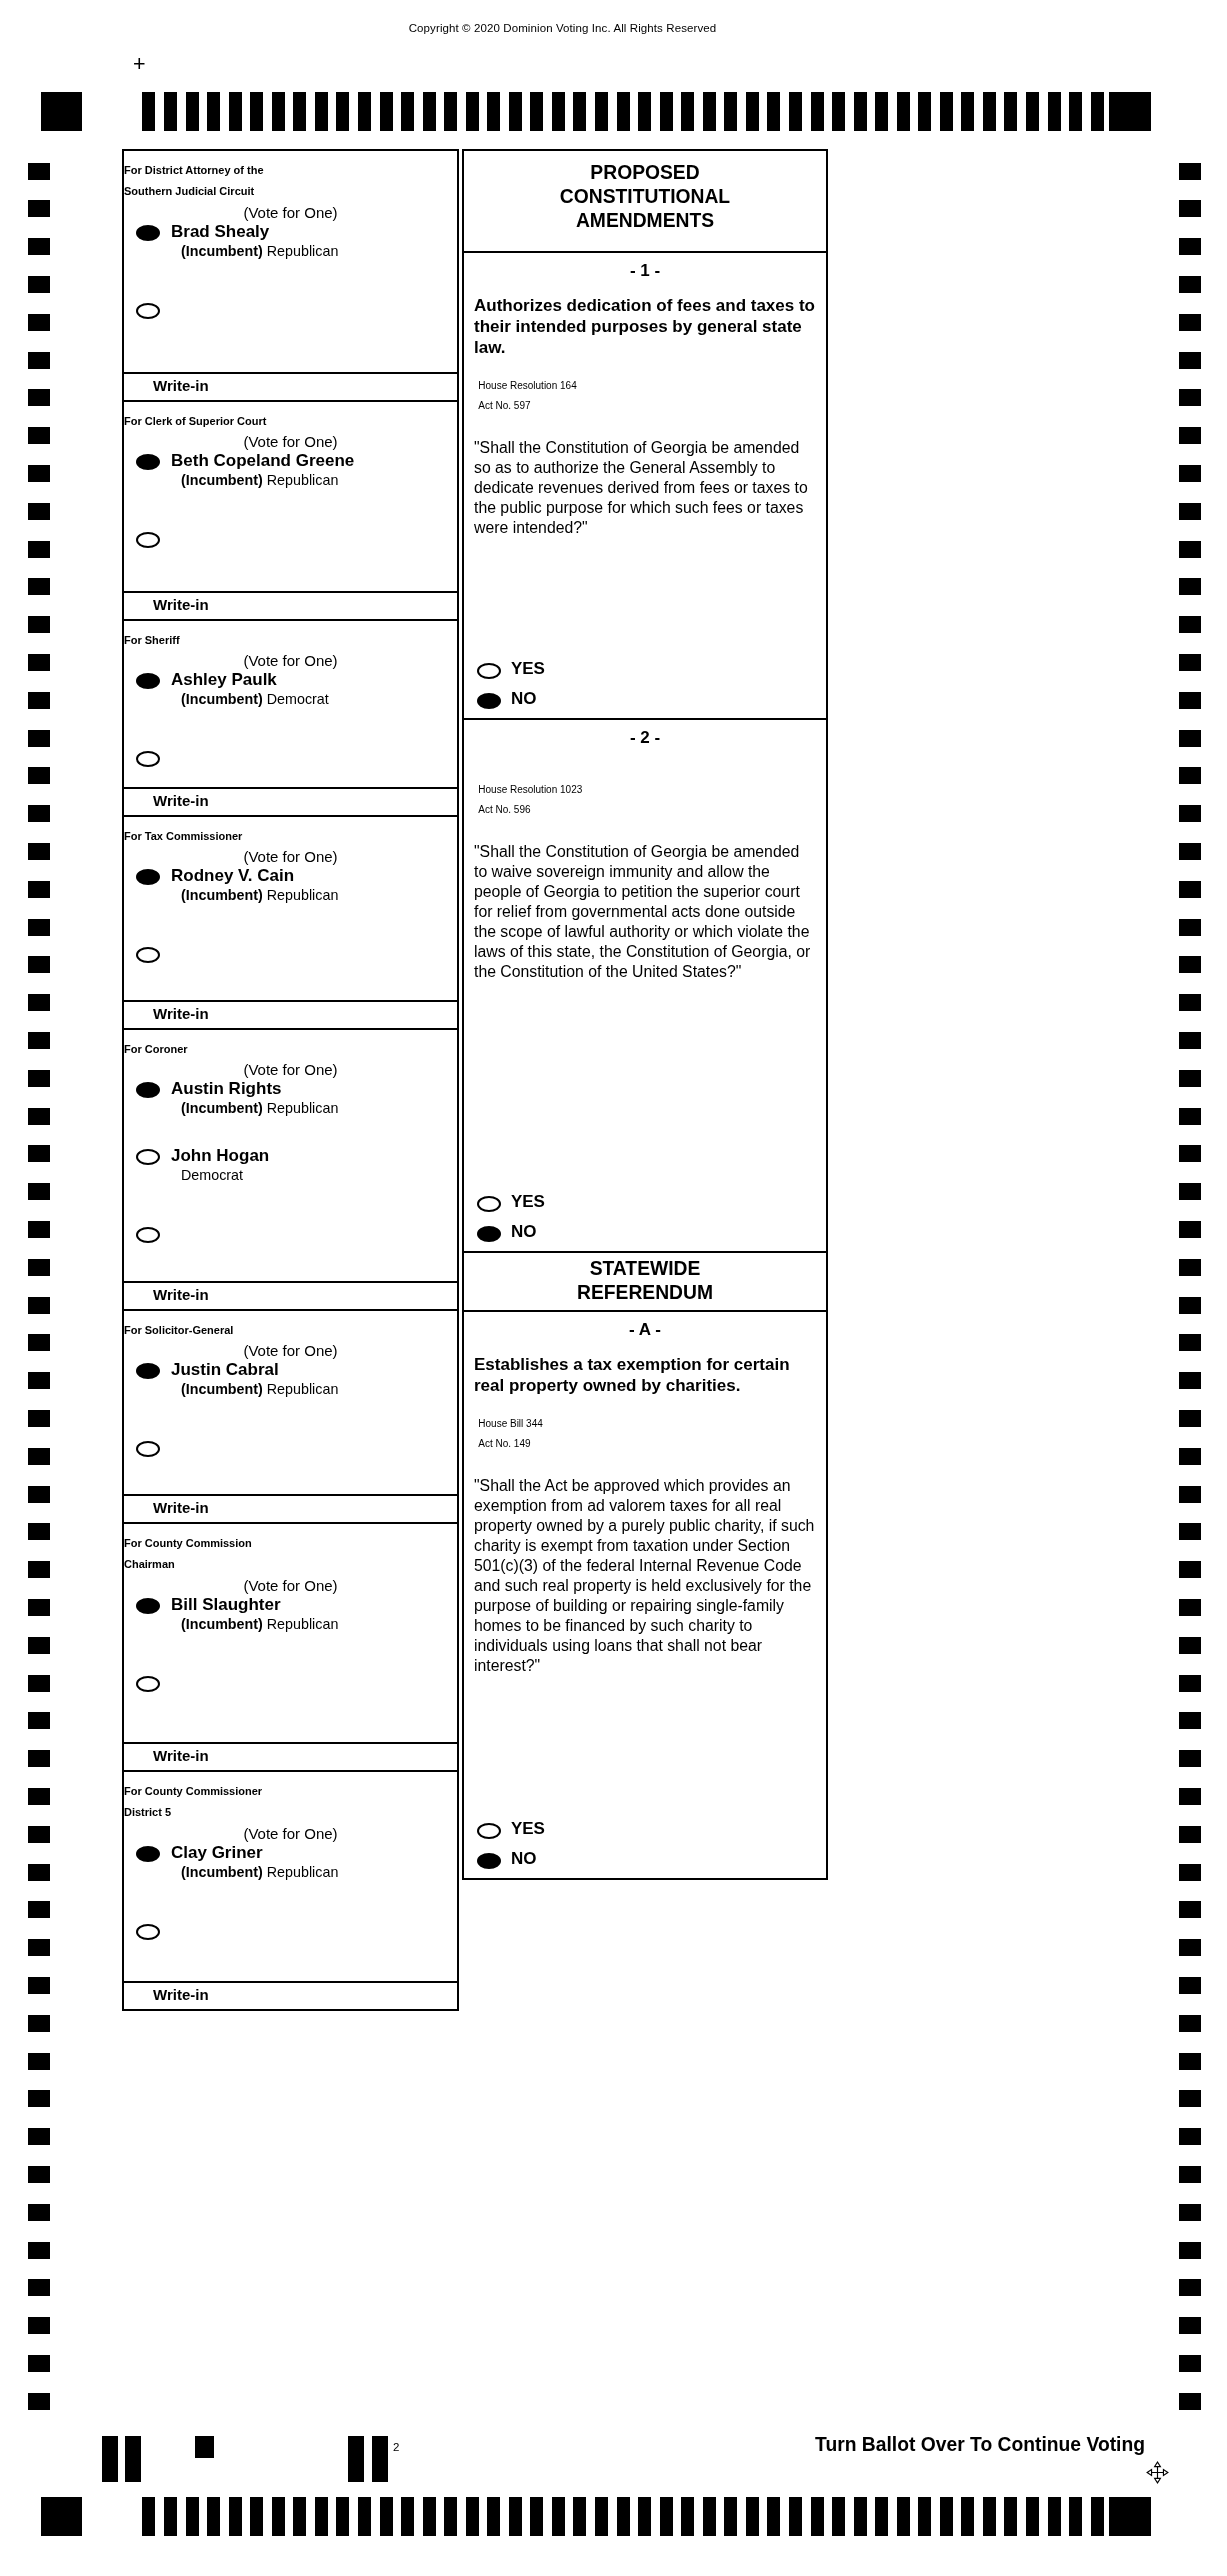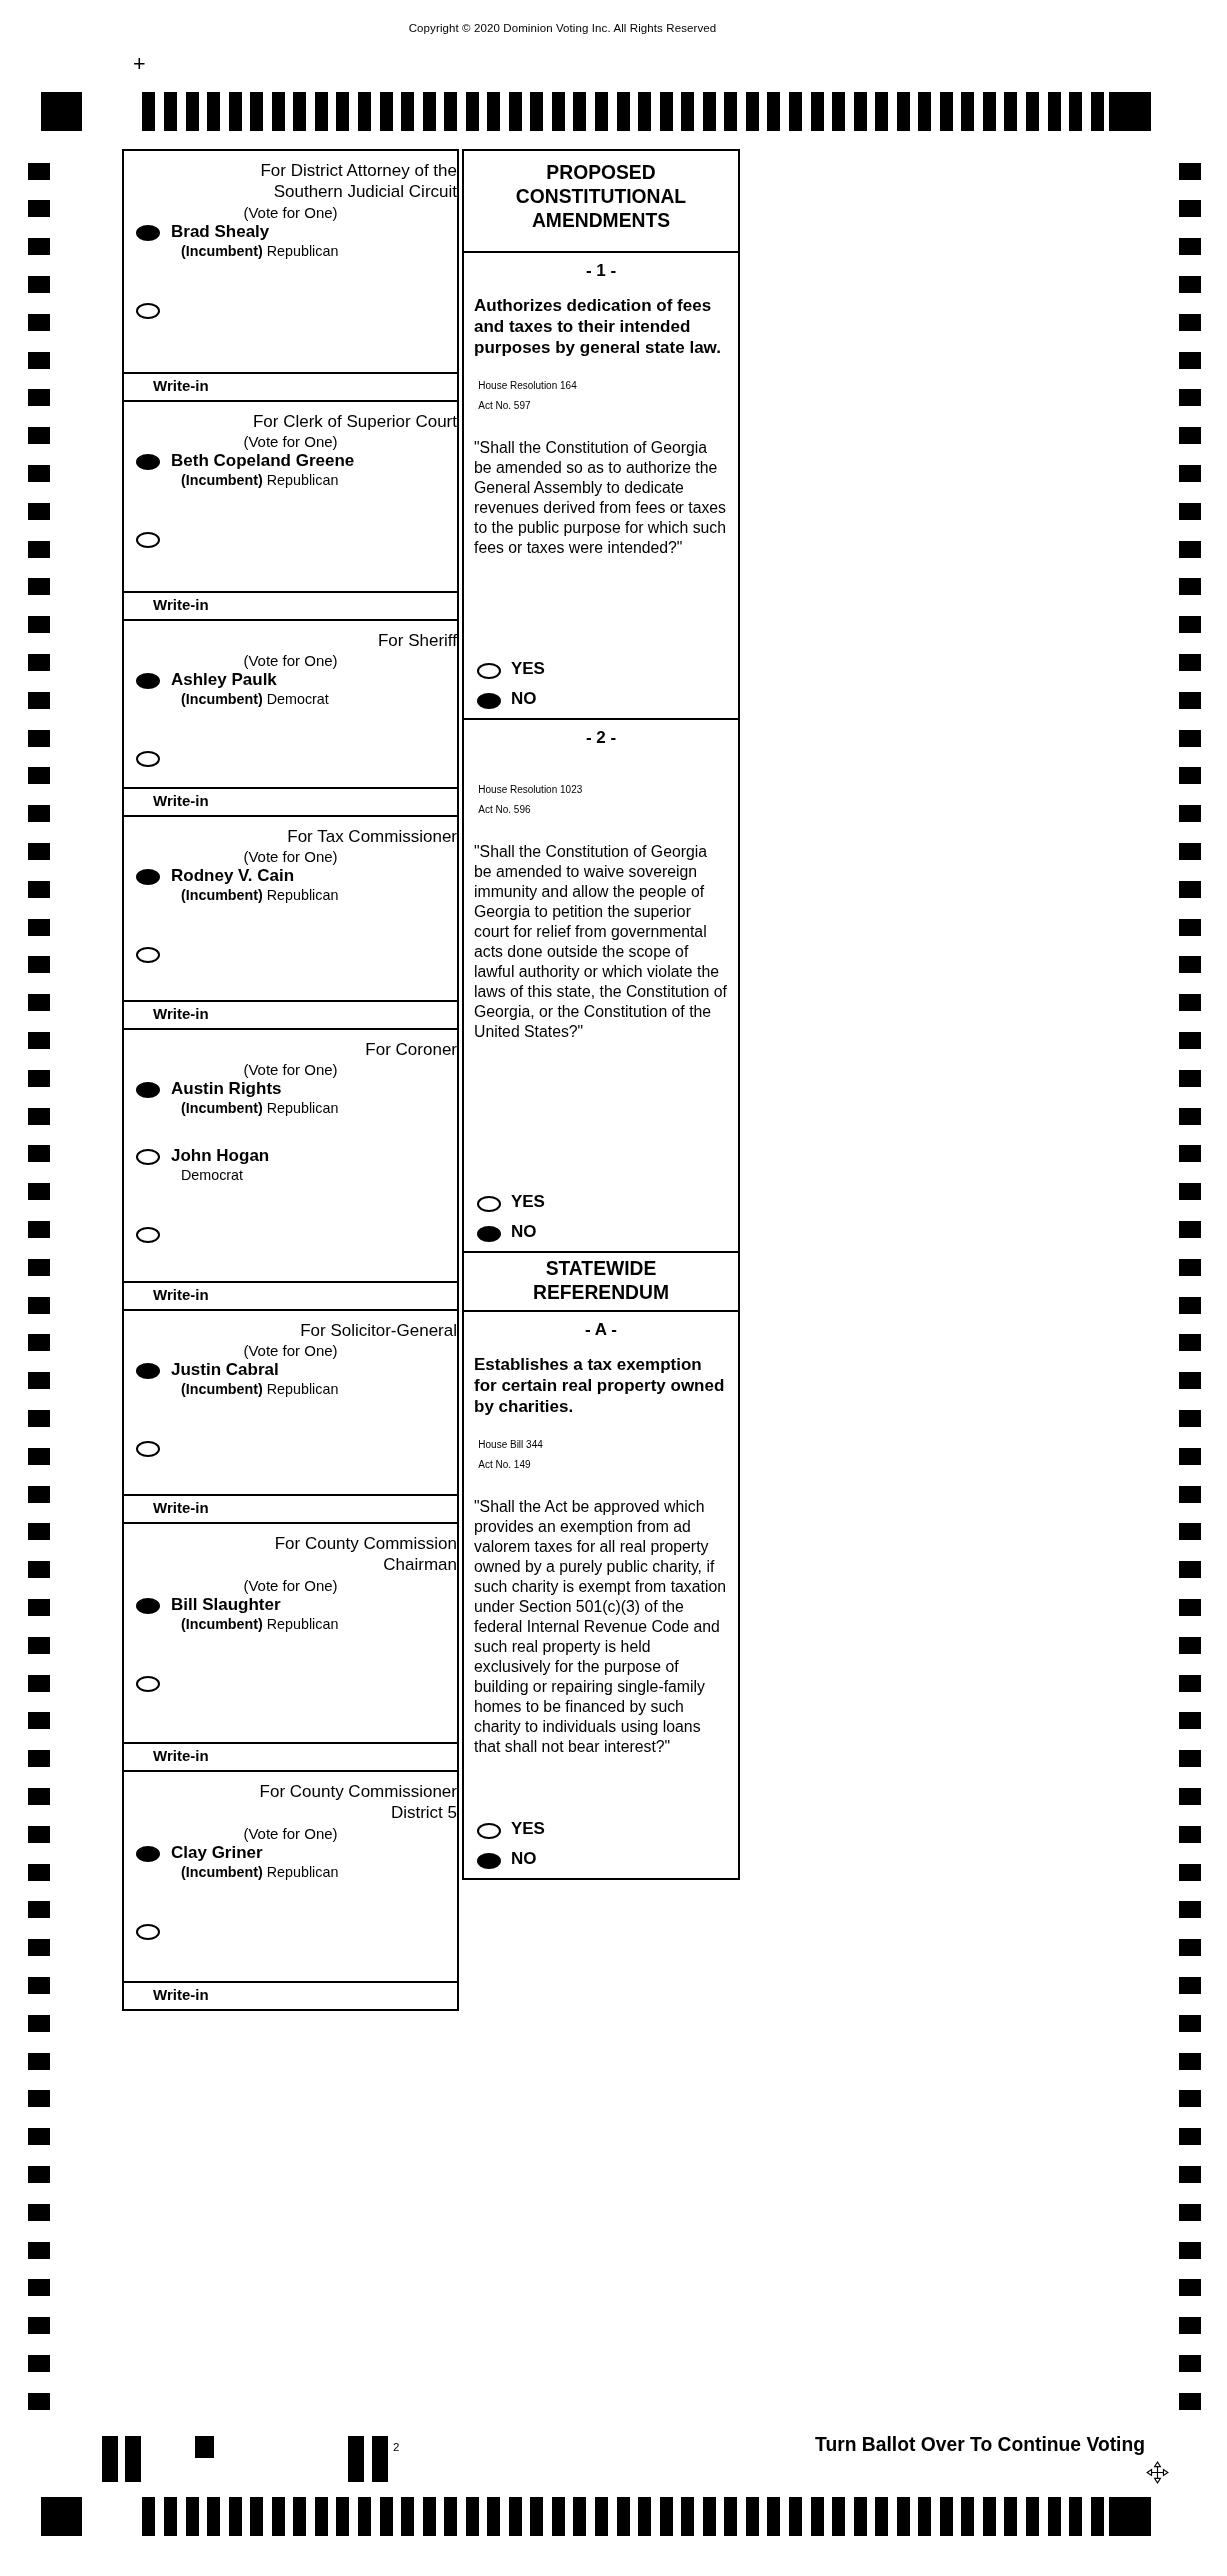--- a/index.html
+++ b/index.html
@@ -3,24 +3,24 @@
 <meta charset="utf-8">
 <style>
   *{margin:0;padding:0;box-sizing:border-box}
   html,body{width:1227px;height:2576px;background:#fff;font-family:"Liberation Sans",sans-serif;color:#000}
   #page{position:absolute;left:0;top:0;width:1227px;height:2576px;background:#fff;overflow:hidden}
   .tm{position:absolute;background:#000}
   .copyright{position:absolute;top:21.5px;left:0;width:1125px;text-align:center;font-size:11.5px;letter-spacing:0.1px}
   .plus{position:absolute;left:133px;top:52px;font-size:21.5px;font-weight:400}
   .col{position:absolute;border:2.1px solid #000;background:#fff}
   .col-left{left:122px;top:149px;width:337px}
-  .col-right{left:462px;top:149px;width:278px}
+  .col-right{left:462px;top:149px;width:366px}
   .contest{border-bottom:2.1px solid #000;display:flex;flex-direction:column;padding-top:8.6px}
   .contest:last-child{border-bottom:none}
-  .c-title{font-weight:normal;font-size:17px;line-height:21.5px;text-align:right}
+  .c-title{font-weight:bold;font-size:11px;line-height:21.5px;text-align:left}
   .c-vote{font-size:15px;line-height:19.3px;text-align:center}
   .row{display:flex;align-items:flex-start;margin-left:11.5px;gap:11.5px}
   .cand1{}
   .cand2{margin-top:29px}
   .empty-row{margin-top:40px}
   .bubble{width:24px;height:15.8px;border:2.1px solid #000;border-radius:50%;flex:0 0 auto;margin-top:2.9px;background:#fff}
   .bubble.filled{background:#000}
   .cand-name{font-weight:bold;font-size:17px;line-height:20px}
   .cand-detail{font-size:14.3px;line-height:18px;margin-left:10px}
   .cand-detail .inc{font-weight:bold}

